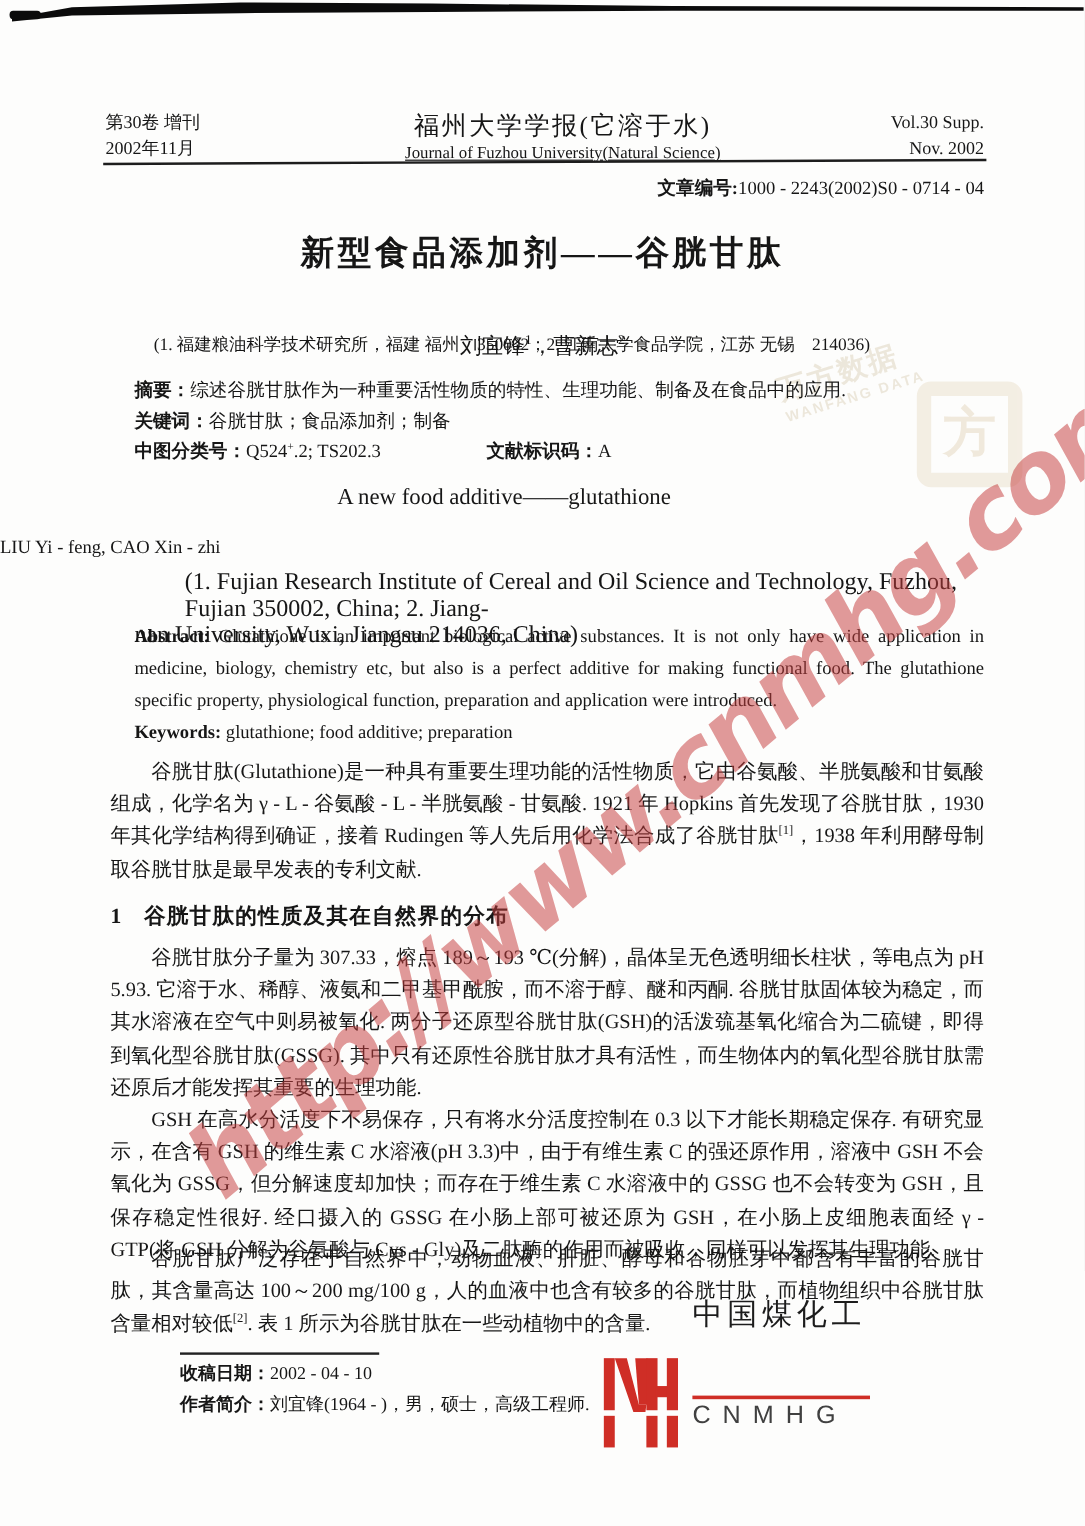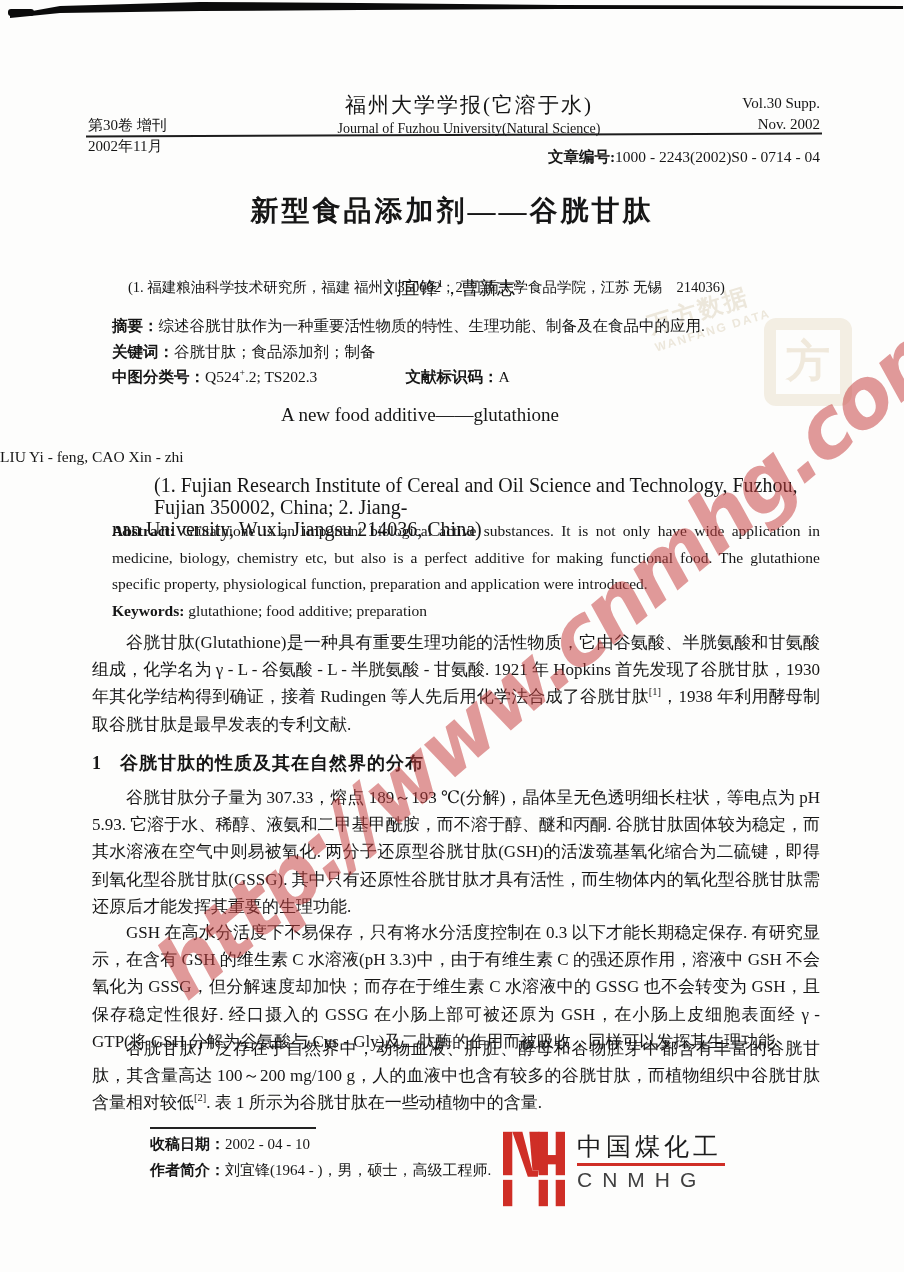--- a/index.html
+++ b/index.html
@@ -8,25 +8,25 @@
     background:#fdfdfc;color:#161616;overflow:hidden;
     font-family:"Liberation Serif","DejaVu Serif",serif;
   }
   .abs{position:absolute;}
   .b{font-weight:bold;}
   .sup{font-size:0.62em;vertical-align:super;line-height:0;}
   
   .scan-streak{left:0;top:0;width:904px;height:20px;}
   
   .hdr{left:88px;top:93px;width:732px;display:flex;align-items:flex-start;}
-  .hdr-left{width:150px;font-size:15px;line-height:21px;margin-top:22px;}
+  .hdr-left{width:150px;font-size:15px;line-height:21px;}
   .hdr-center{flex:1;text-align:center;}
   .hdr-right{width:120px;text-align:right;font-size:15px;line-height:21px;}
   .journal-cn{font-size:21px;letter-spacing:2px;line-height:24px;}
-  .journal-en{font-size:14px;line-height:19px;margin-top:2px;}
+  .journal-en{font-size:14px;line-height:19px;margin-top:2px;text-decoration:underline;}
   .hdr-rule{left:86px;top:134px;width:736px;height:2px;background:#1d1d1d;transform:rotate(-0.25deg);}
   .article-id{right:84px;top:147px;font-size:15.5px;}
   
   .title-cn{left:0;top:192px;width:904px;text-align:center;font-size:28px;font-weight:bold;letter-spacing:3px;}
   .authors-cn{left:0;top:244px;width:904px;text-align:center;font-size:18px;margin-top:32px;}
   .affil-cn{left:0;top:278px;width:853px;text-align:center;font-size:14.5px;}
   
   .cnmeta{left:112px;top:313px;width:708px;font-size:15.5px;line-height:25.5px;}
   .cnmeta .row{display:block;}
   .clc-gap{display:inline-block;width:88px;}
@@ -43,21 +43,21 @@
   .sec1 .num{margin-right:18px;}
   .p2{top:784px;}
   .p3{top:919px;}
   .p4{top:1035px;}
   
   .fn-rule{left:150px;top:1127px;width:166px;height:2px;background:#222;}
   .fn1{left:150px;top:1135px;font-size:15px;font-family:Liberation Serif, serif;}
   .fn2{left:150px;top:1161px;font-size:15px;}
   
   .logo-mark{left:503px;top:1131px;}
-  .logo-cn{left:577px;top:1130px;font-size:25px;letter-spacing:4px;font-family:"Liberation Sans","DejaVu Sans",sans-serif;color:#1c1c1c;}
+  .logo-cn{left:577px;top:1078px;font-size:25px;letter-spacing:4px;font-family:"Liberation Sans","DejaVu Sans",sans-serif;color:#1c1c1c;}
   .logo-rule{left:577px;top:1163px;width:148px;height:3px;background:#cf2e26;}
   .logo-en{left:577px;top:1168px;font-size:21px;letter-spacing:10px;font-family:"Liberation Sans","DejaVu Sans",sans-serif;color:#404040;}
   
   .wm-url{
     left:138px;top:944px;transform:rotate(-40deg);transform-origin:0 0;
     font-family:"DejaVu Sans",sans-serif;font-weight:bold;font-style:italic;
     font-size:82px;letter-spacing:-3px;white-space:nowrap;
     color:rgba(198,62,62,0.52);pointer-events:none;
   }
   .wm-wf{left:648px;top:292px;transform:rotate(-17deg);color:#d9cdb4;opacity:0.45;

